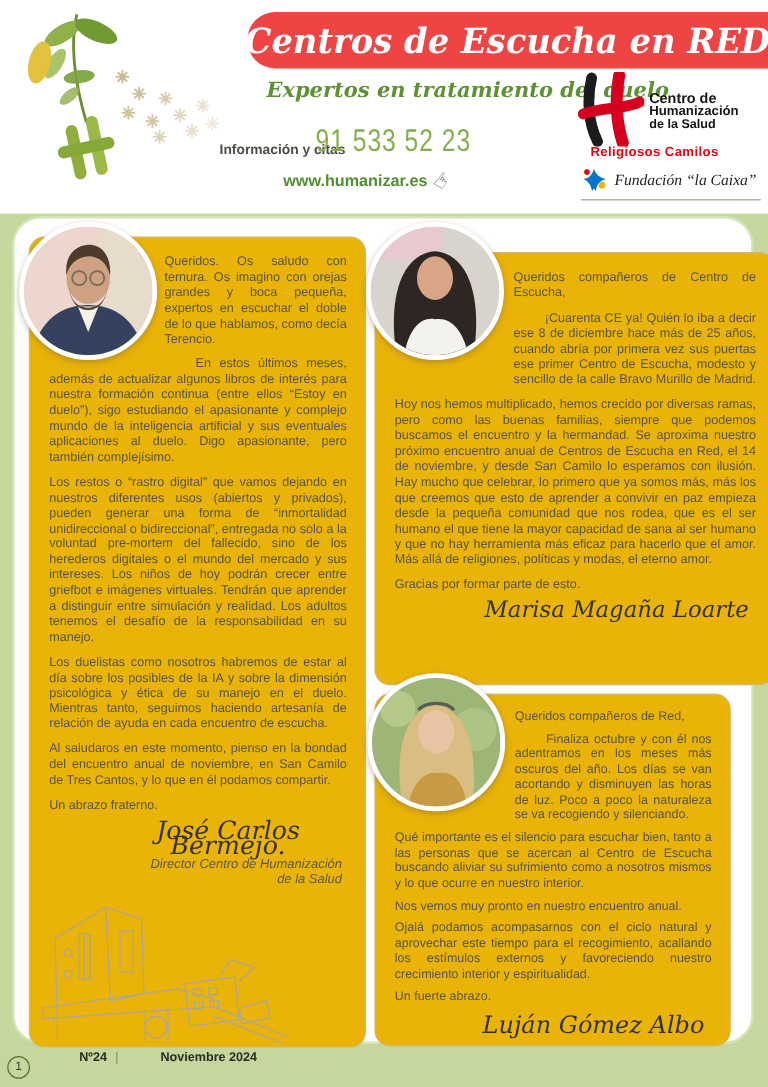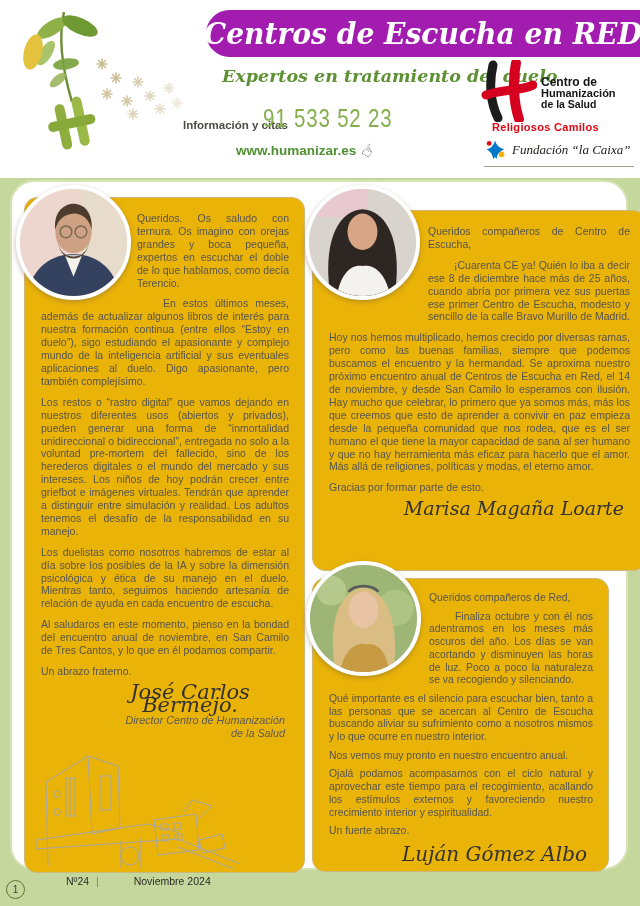--- a/index.html
+++ b/index.html
@@ -1,20 +1,20 @@
 <!DOCTYPE html>
 <html><head>
 <meta charset="utf-8">
 <style>
   html,body{margin:0;padding:0;}
   #page{position:relative;width:640px;height:906px;background:#ffffff;overflow:hidden;
         font-family:"Liberation Sans",sans-serif;}
 
   
-  .banner{position:absolute;left:206px;top:10px;width:434px;height:47px;background:#a21caf;
+  .banner{position:absolute;left:206px;top:10px;width:434px;height:47px;background:#ef4444;
           border-radius:26px 0 0 26px;display:flex;align-items:center;justify-content:center;}
   .banner-title{font-family:"DejaVu Serif",serif;font-style:italic;font-weight:bold;
                 font-size:29px;color:#ffffff;white-space:nowrap;transform:scaleX(.97);}
   .subtitle{position:absolute;left:222px;top:66px;font-family:"DejaVu Serif",serif;
             font-style:italic;font-weight:bold;font-size:17.5px;color:#5d9133;white-space:nowrap;}
   .info-label{position:absolute;left:183px;top:119px;font-size:11.5px;font-weight:bold;color:#4c4c42;}
   .phone{position:absolute;left:263px;top:103px;font-size:25px;color:#85af4c;white-space:nowrap;
          transform:scale(.82,1.05);transform-origin:left top;letter-spacing:1px;}
   .website-row{position:absolute;left:208px;top:142px;display:flex;align-items:center;gap:5px;}
   .website{font-size:13.5px;font-weight:bold;color:#4f9030;text-decoration:none;cursor:pointer;margin-left:28px;}
@@ -66,21 +66,21 @@
   #photo-lujan{left:306px;top:561px;}
   .photo svg{display:block;}
 
   .sketch{position:absolute;left:26px;top:748px;}
 
   
   .page-badge{position:absolute;left:6px;top:880px;width:17px;height:17px;border:1.2px solid #5f7134;
               border-radius:50%;display:flex;align-items:center;justify-content:center;
               font-size:10px;color:#3c3c36;background:transparent;}
   .footer-text{position:absolute;left:38px;top:875px;font-size:10.5px;line-height:13.5px;color:#32322c;}
-  .footer-text .b{font-weight:normal;color:#2b2b26;padding-left:28px;}
+  .footer-text .b{font-weight:bold;color:#2b2b26;padding-left:28px;}
   .footer-sep{color:#7b8a52;margin:0 4px;font-weight:normal;}
 </style>
 </head>
 <body>
 
 <div id="page">
 
   <div>
 
     <svg class="botanical" style="position:absolute;left:6px;top:6px;" width="185" height="158" viewBox="0 0 185 158">

